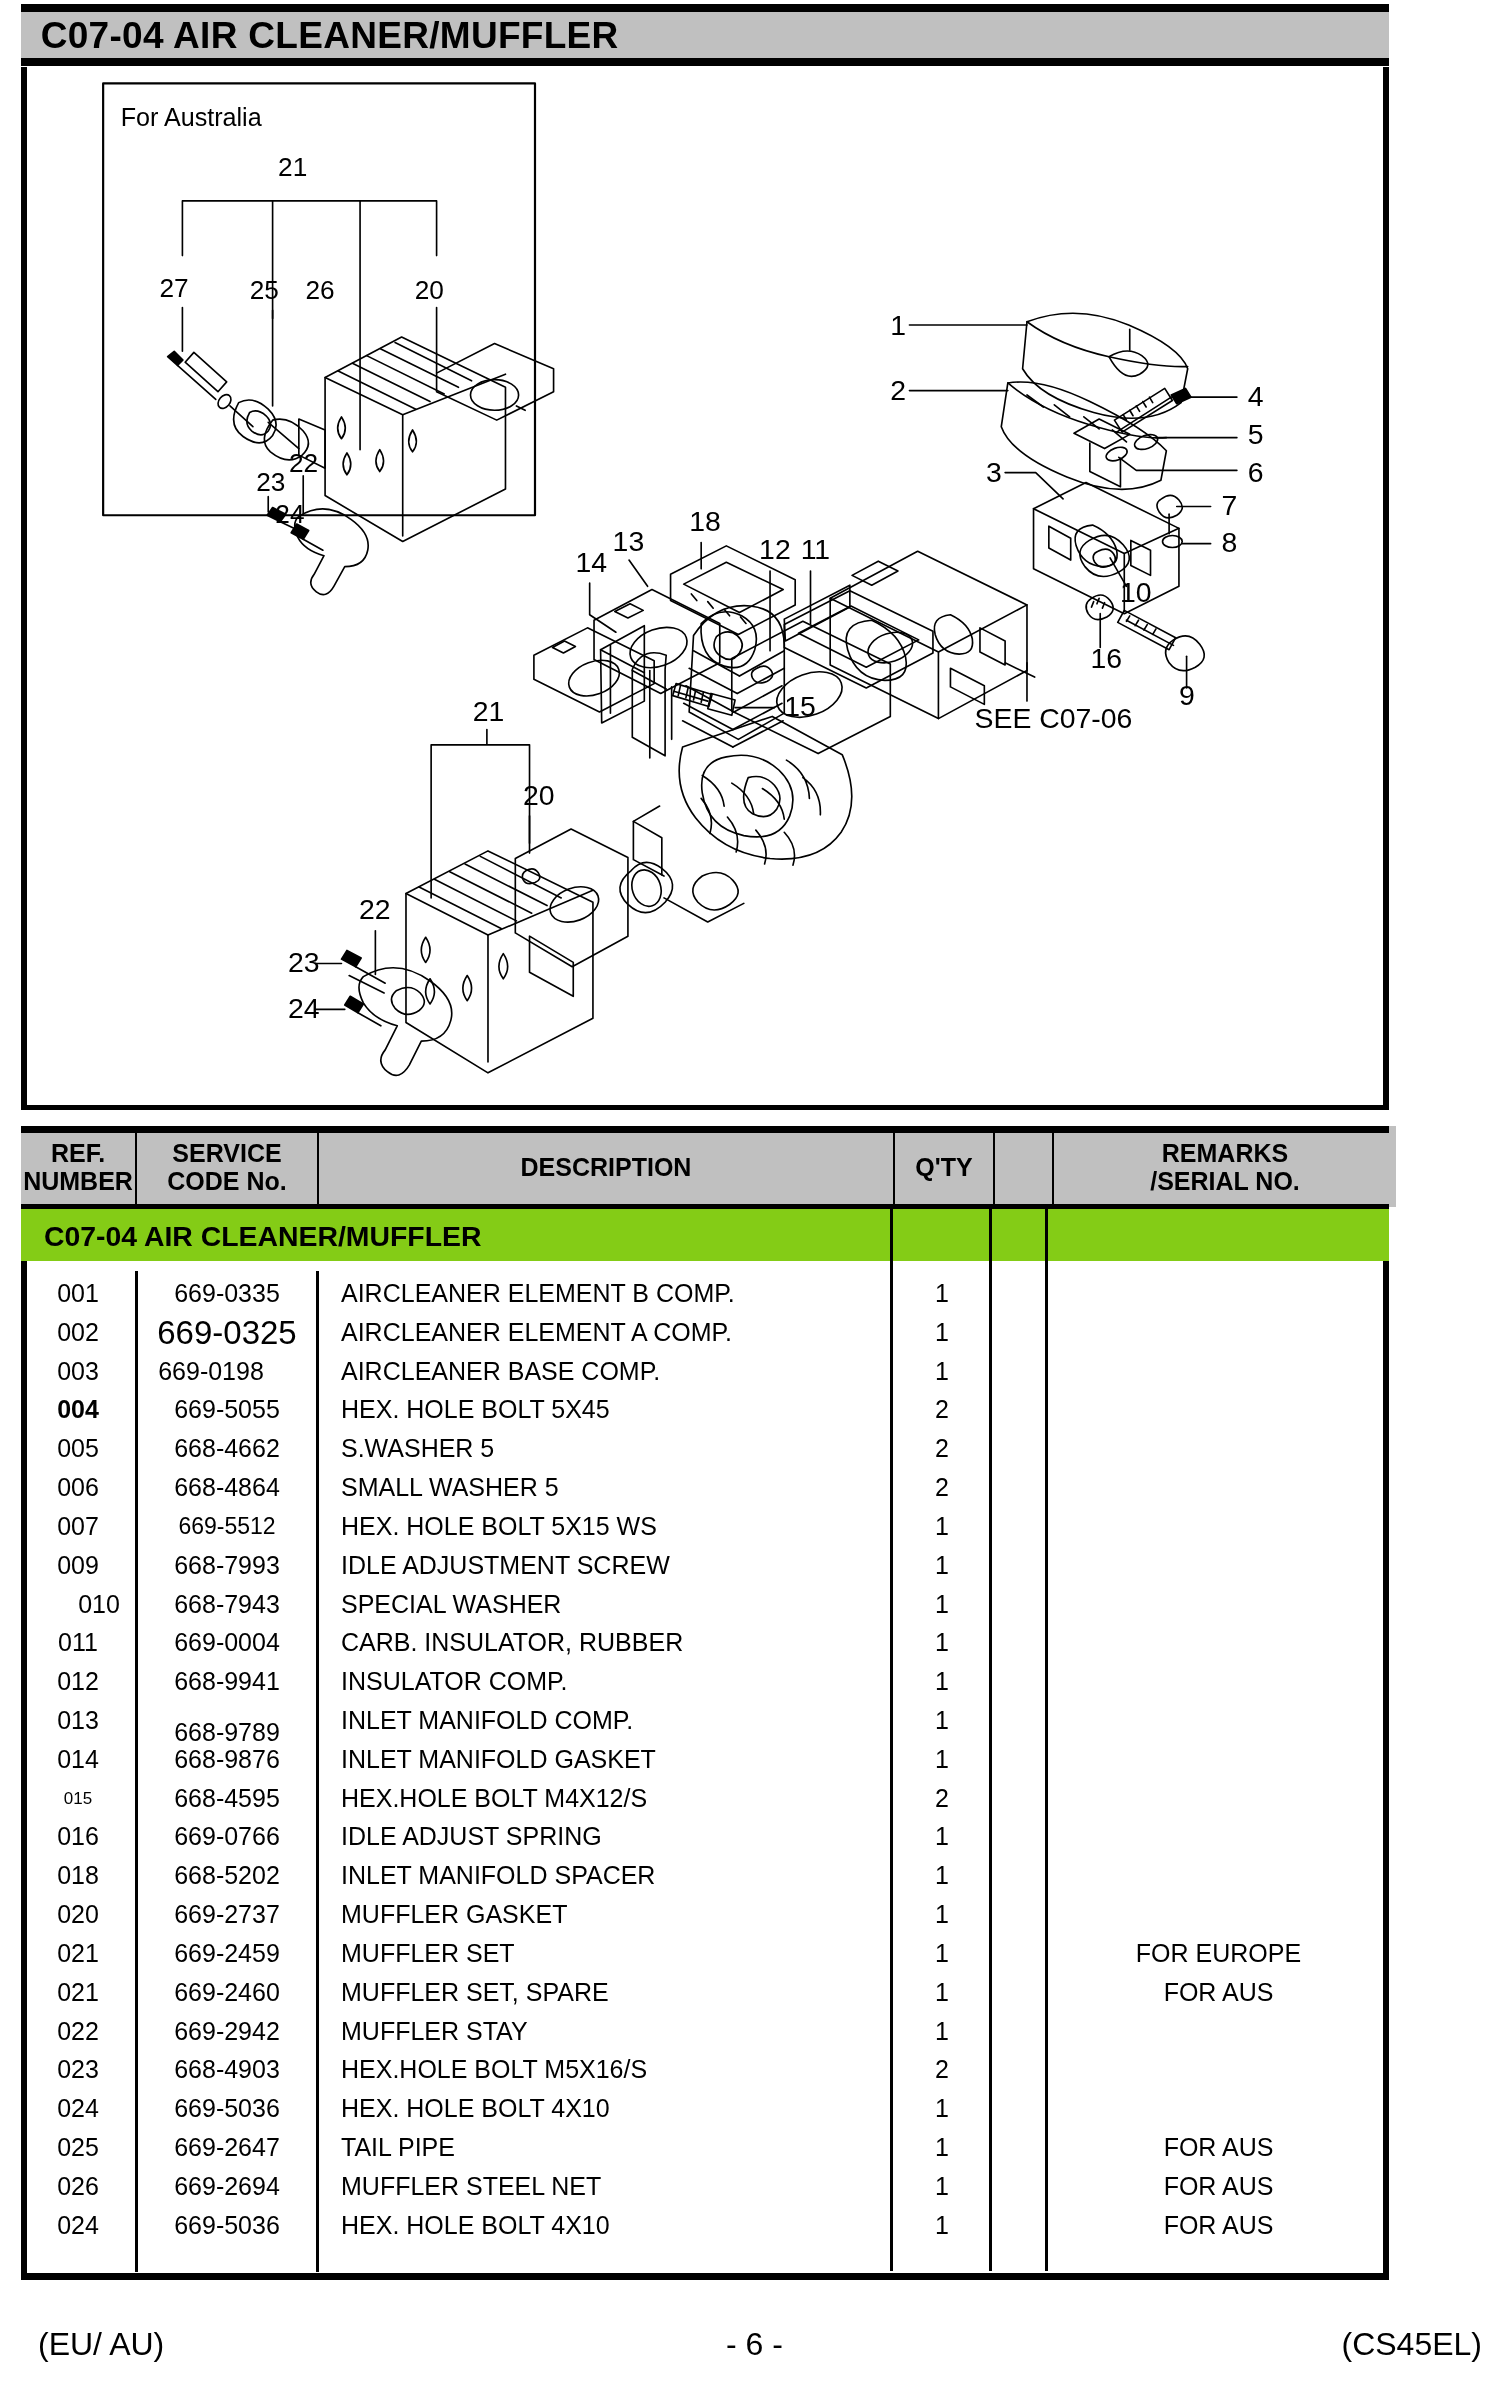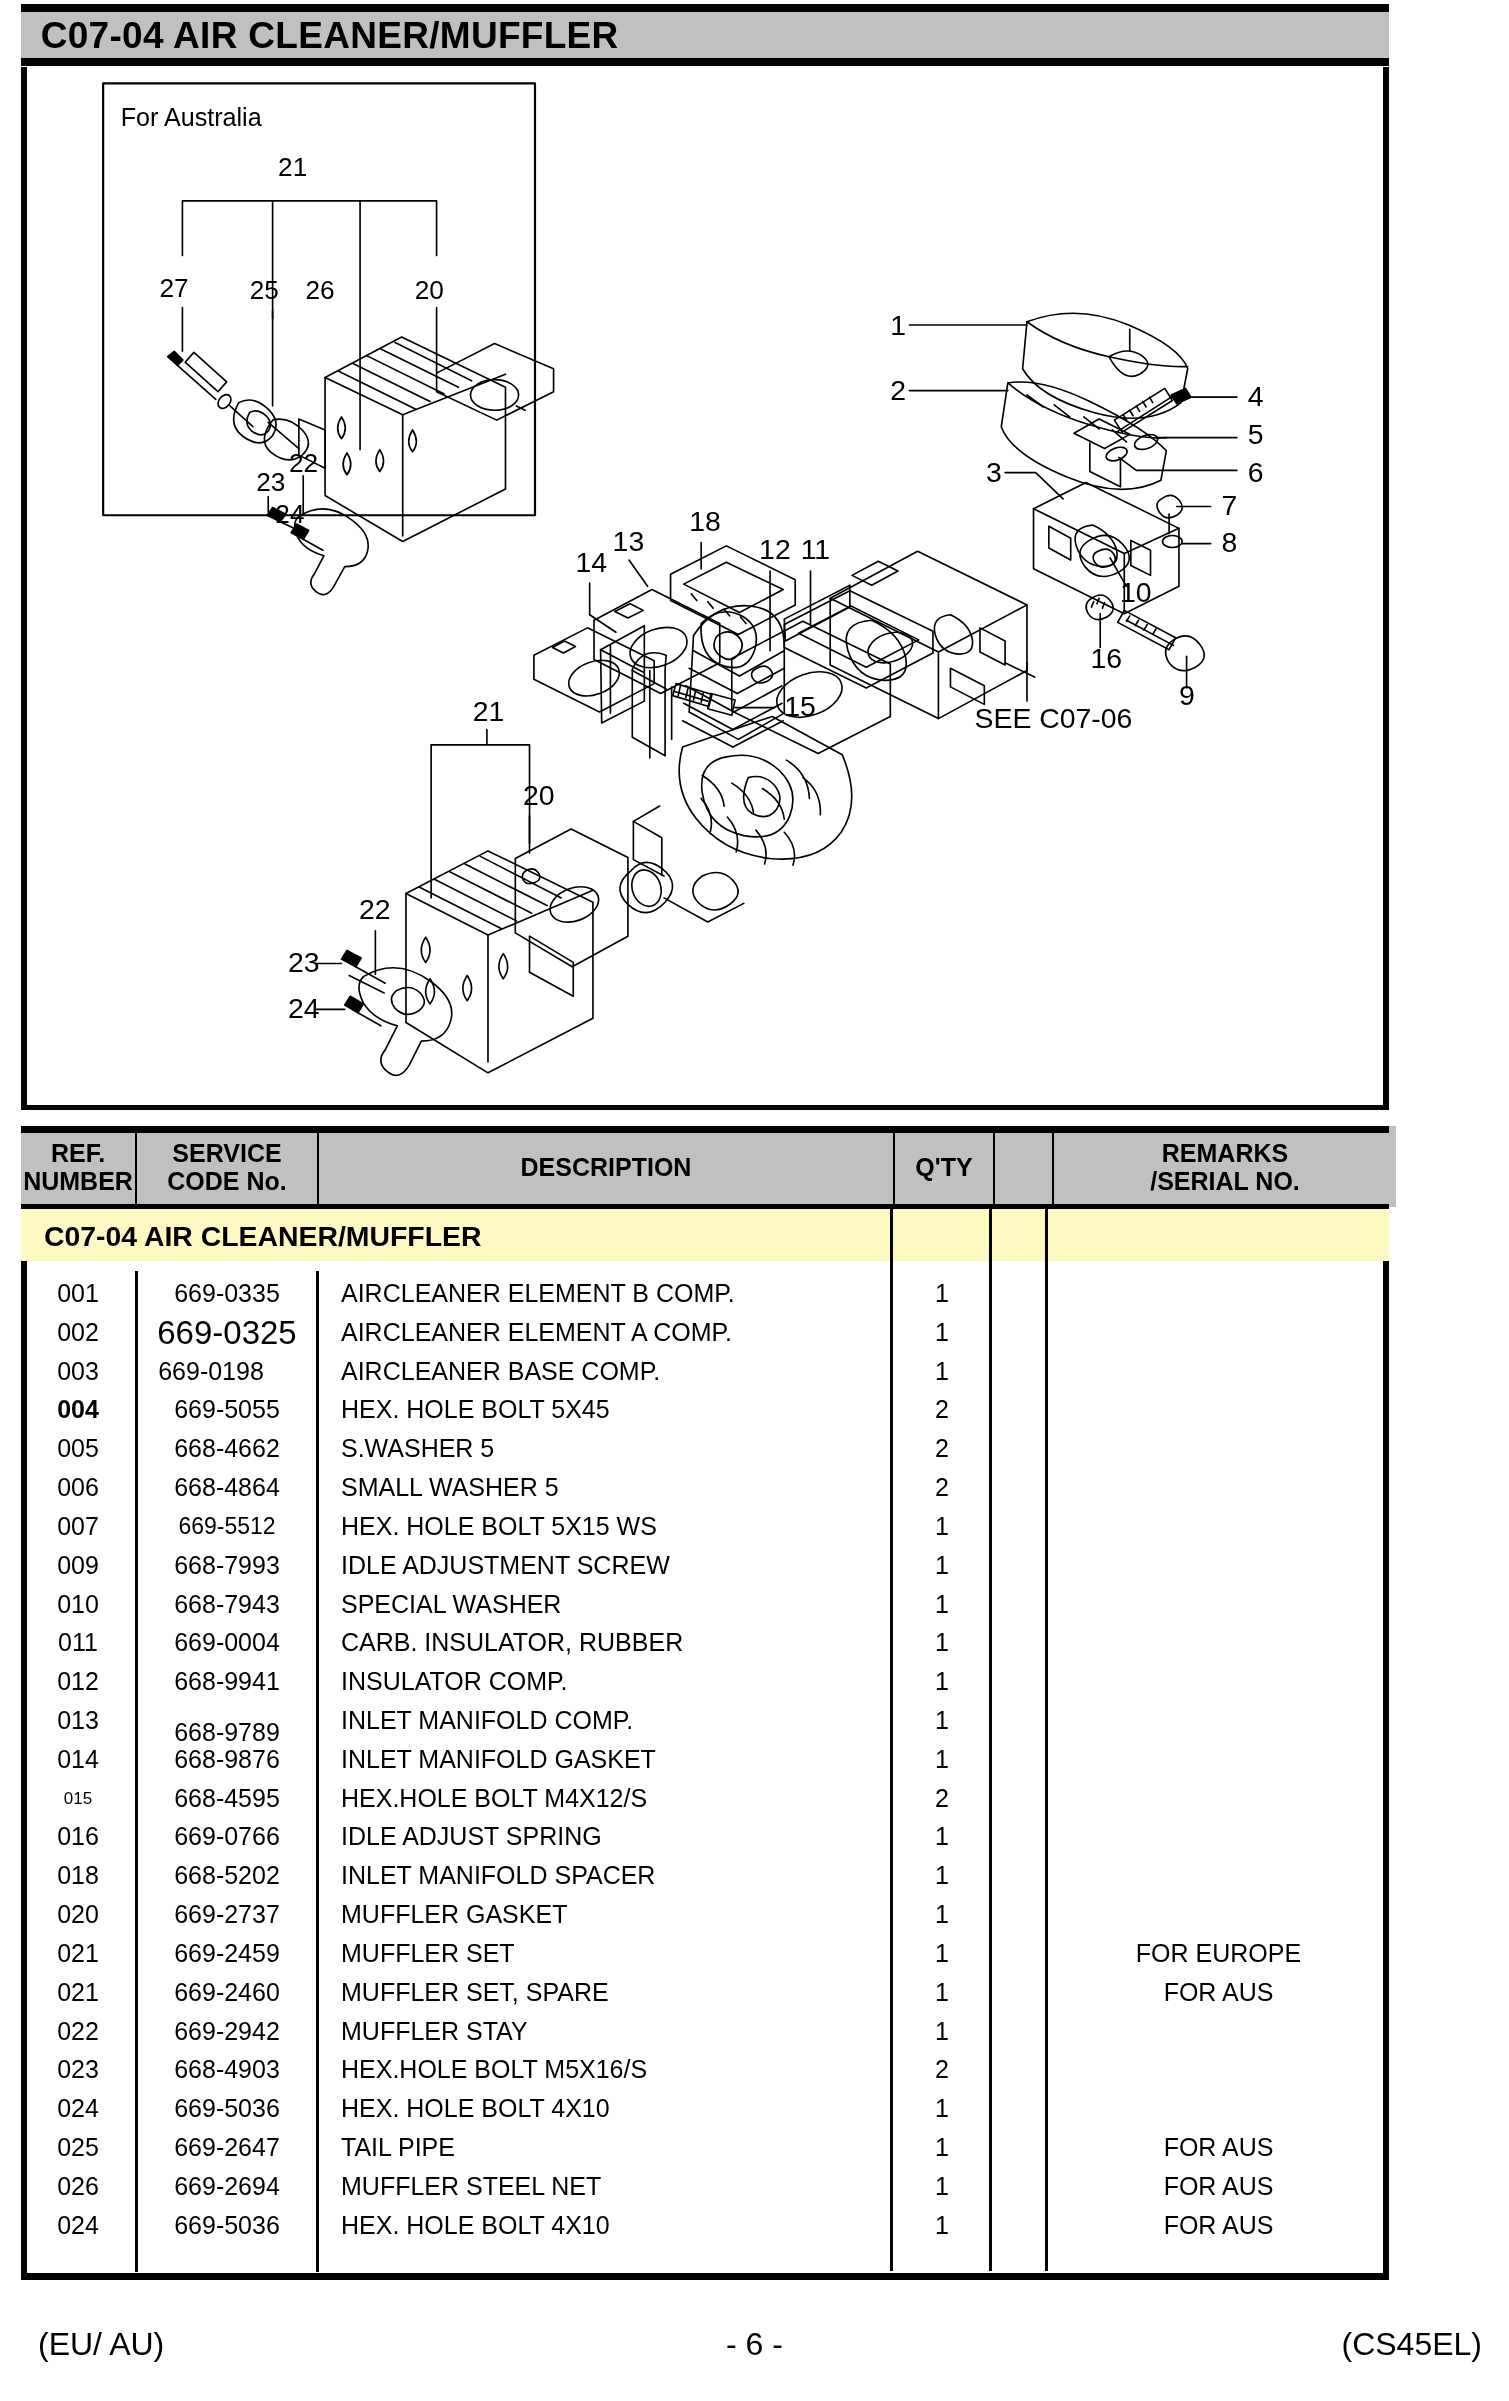--- a/index.html
+++ b/index.html
@@ -16,21 +16,21 @@
   .title-text{font-size:37px;font-weight:bold;letter-spacing:0.3px;line-height:1;}
 
   
   .diagram-frame{position:absolute;left:21px;top:67px;width:1368px;height:1043px;
     border-left:6.6px solid #000;border-right:6.6px solid #000;border-bottom:5.5px solid #000;
     box-sizing:border-box;background:#fff;}
   .diagram-svg{position:absolute;left:21px;top:67px;width:1368px;height:1043px;}
 
   
   .parts-table{position:absolute;left:21px;top:1126px;width:1368px;
-    border-collapse:collapse;table-layout:fixed;background:#fef9c3;}
+    border-collapse:collapse;table-layout:fixed;background:#84cc16;}
   .parts-table td,.parts-table th{border:0;padding:0;}
 
   .thead-row td{background:#c0c0c0;border-left:2.2px solid #000;border-right:2.2px solid #000;
     text-align:center;vertical-align:middle;font-size:25px;font-weight:bold;line-height:1.12;
     height:81px;}
   .thead-wrap{position:absolute;left:21px;top:1126px;width:1368px;height:83px;
     border-top:7.7px solid #000;border-bottom:5.5px solid #000;box-sizing:border-box;
     pointer-events:none;}
   .c-ref{width:114px;text-align:center;}
   .c-code{width:180px;text-align:center;border-left:2.7px solid #000;border-right:2.7px solid #000;}
@@ -401,21 +401,21 @@
         <div style="position: absolute; left: 1028px; top: 233px; width: 339px; height: 39px; line-height: 39px; font-size: 25px; text-align: center;"></div>
       </div>
       <div style="position: absolute; left: 0px; top: 0px; width: 1368px;">
         <div style="position: absolute; left: 0px; top: 272px; width: 114px; height: 39px; line-height: 39px; font-size: 25px; text-align: center;">009</div>
         <div style="position: absolute; left: 116px; top: 272px; width: 180px; height: 39px; line-height: 39px; font-size: 25px; text-align: center;">668-7993</div>
         <div style="position: absolute; left: 320px; top: 272px; width: 569px; height: 39px; line-height: 39px; font-size: 25px; text-align: left;">IDLE ADJUSTMENT SCREW</div>
         <div style="position: absolute; left: 872px; top: 272px; width: 98px; height: 39px; line-height: 39px; font-size: 25px; text-align: center;">1</div>
         <div style="position: absolute; left: 1028px; top: 272px; width: 339px; height: 39px; line-height: 39px; font-size: 25px; text-align: center;"></div>
       </div>
       <div style="position: absolute; left: 0px; top: 0px; width: 1368px;">
-        <div style="position: absolute; left: 0px; top: 311px; width: 114px; height: 39px; line-height: 39px; font-size: 25px; text-align: center;">010</div>
+        <div style="position: absolute; left: 0px; top: 311px; width: 114px; height: 39px; line-height: 39px; font-size: 25px; text-align: center; padding-left: 21px;">010</div>
         <div style="position: absolute; left: 116px; top: 311px; width: 180px; height: 39px; line-height: 39px; font-size: 25px; text-align: center;">668-7943</div>
         <div style="position: absolute; left: 320px; top: 311px; width: 569px; height: 39px; line-height: 39px; font-size: 25px; text-align: left;">SPECIAL WASHER</div>
         <div style="position: absolute; left: 872px; top: 311px; width: 98px; height: 39px; line-height: 39px; font-size: 25px; text-align: center;">1</div>
         <div style="position: absolute; left: 1028px; top: 311px; width: 339px; height: 39px; line-height: 39px; font-size: 25px; text-align: center;"></div>
       </div>
       <div style="position: absolute; left: 0px; top: 0px; width: 1368px;">
         <div style="position: absolute; left: 0px; top: 349px; width: 114px; height: 39px; line-height: 39px; font-size: 25px; text-align: center;">011</div>
         <div style="position: absolute; left: 116px; top: 349px; width: 180px; height: 39px; line-height: 39px; font-size: 25px; text-align: center;">669-0004</div>
         <div style="position: absolute; left: 320px; top: 349px; width: 569px; height: 39px; line-height: 39px; font-size: 25px; text-align: left;">CARB. INSULATOR, RUBBER</div>
         <div style="position: absolute; left: 872px; top: 349px; width: 98px; height: 39px; line-height: 39px; font-size: 25px; text-align: center;">1</div>

